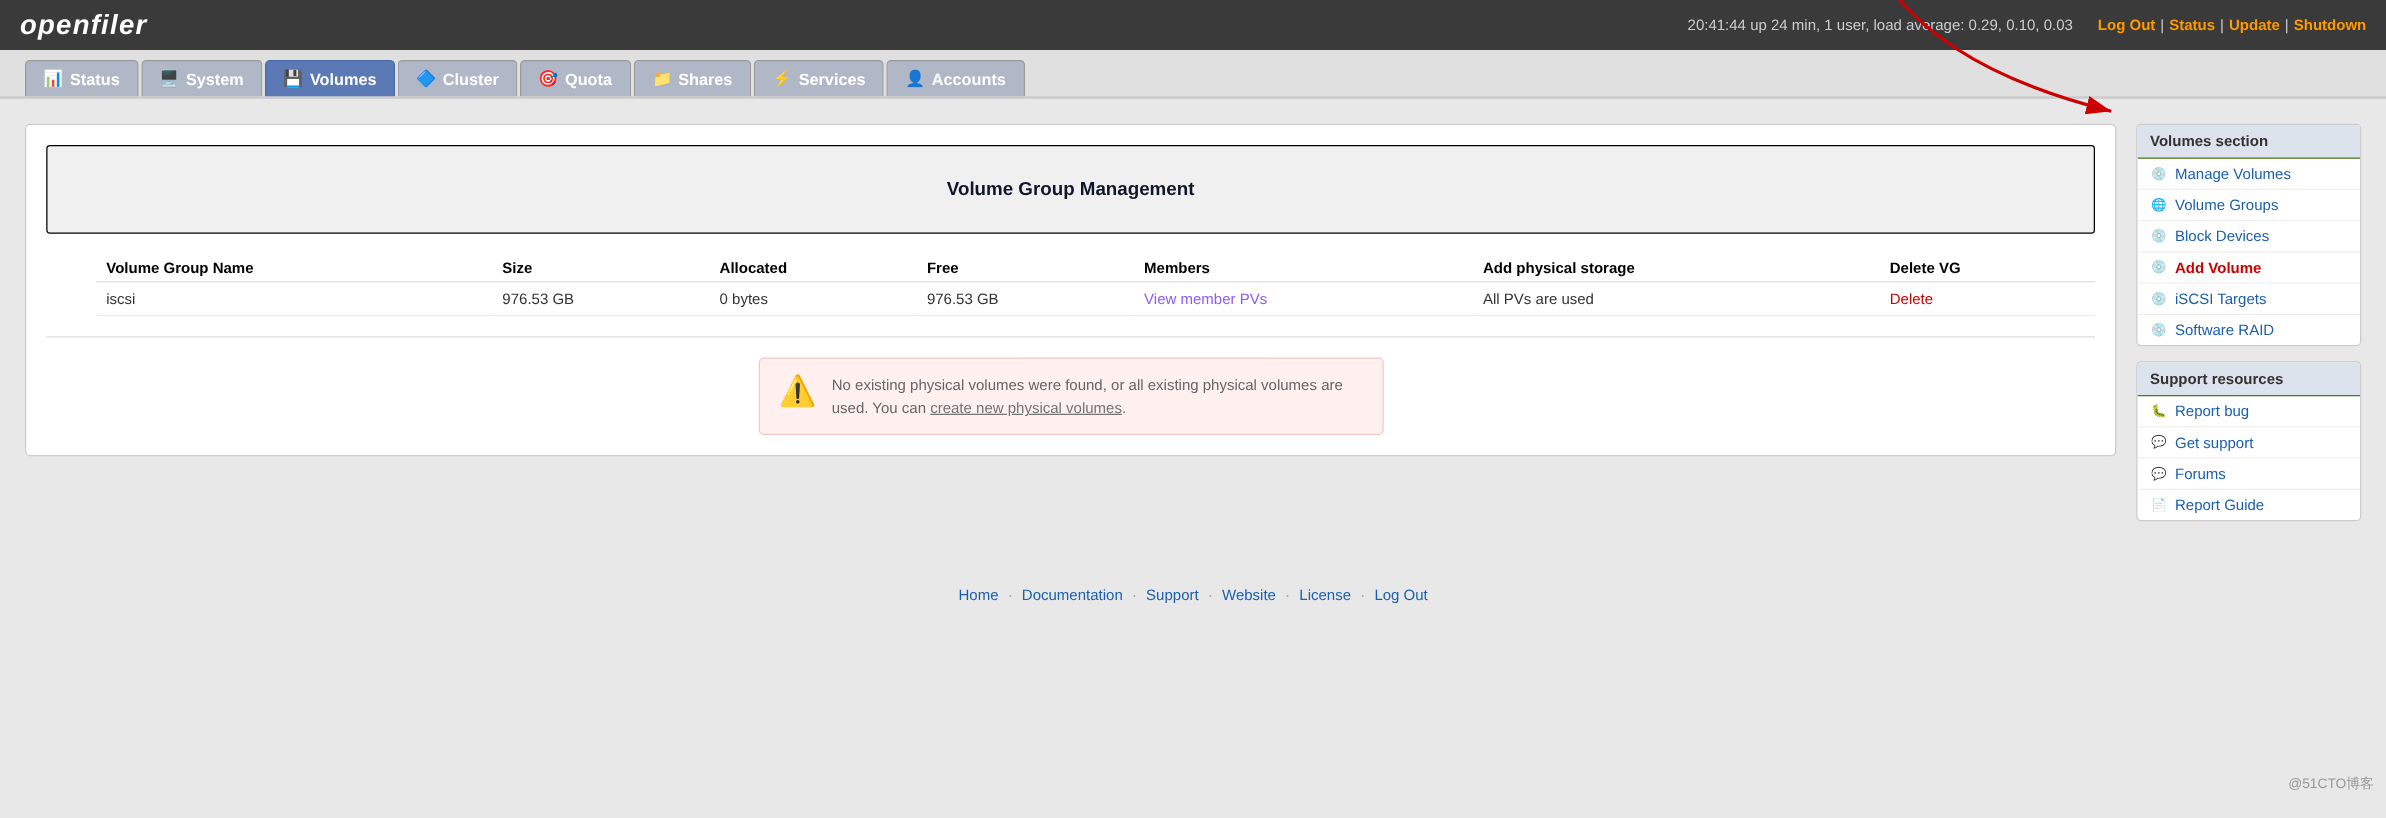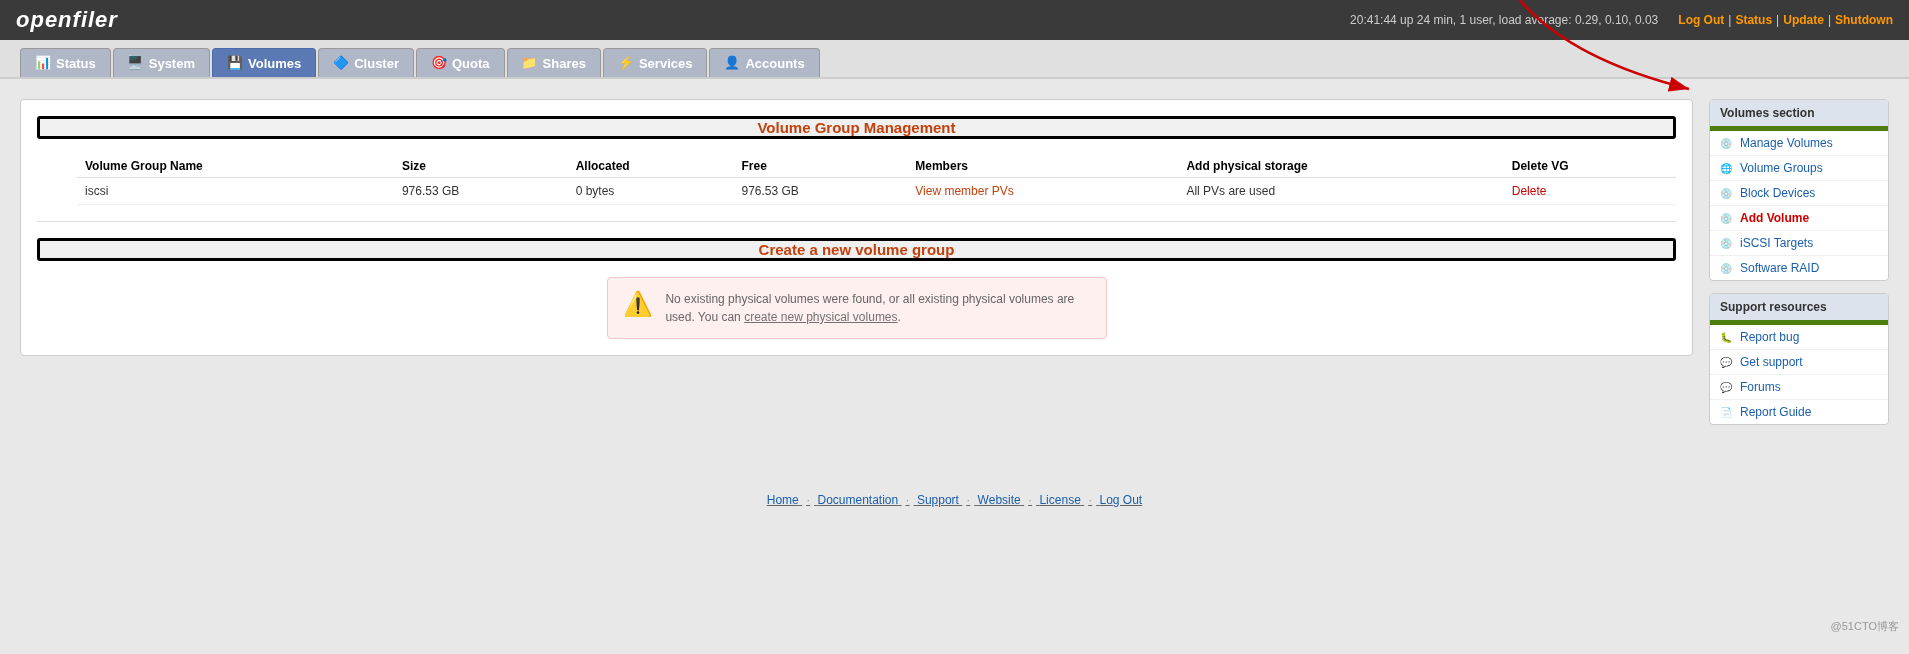--- a/index.html
+++ b/index.html
@@ -91,25 +91,25 @@
       border: 1px solid #ccc;
       border-radius: 4px;
       padding: 16px;
       margin-right: 16px;
     }
 
     
     .section-header {
       background: #f0f0f0;
       text-align: center;
-      padding: 0;
+      padding: 26px;
       font-size: 15px;
       font-weight: bold;
-      color: #c2410c;
-      border: 3px solid #000000;
+      color: #0f172a;
+      border: 1px solid #000000;
       border-radius: 3px;
       margin-bottom: 16px;
     }
     .vg-table {
       width: 100%;
       border-collapse: collapse;
       margin-bottom: 16px;
       margin-left: 40px;
       width: calc(100% - 40px);
     }
@@ -120,21 +120,21 @@
       color: #000000;
       font-weight: bold;
       border-bottom: 1px solid #ddd;
     }
     .vg-table td {
       padding: 6px 8px;
       font-size: 12px;
       color: #333;
       border-bottom: 1px solid #eee;
     }
-    .vg-table a { color: #c2410c; text-decoration: none; }
+    .vg-table a { color: #8b5cf6; text-decoration: none; }
     .delete-link { color: #c00 !important; }
 
     hr.section-divider {
       border: none;
       border-top: 1px solid #ddd;
       margin: 16px 0;
     }
 
     
     .create-section { margin-top: 8px; }
@@ -172,21 +172,21 @@
       border-radius: 4px;
       margin-bottom: 12px;
       overflow: hidden;
     }
     .sidebar-section-title {
       background: #dde3ec;
       padding: 6px 10px;
       font-size: 12px;
       font-weight: bold;
       color: #333;
-      border-bottom: 5px solid #4d7c0f;
+      border-bottom: 1px solid #4d7c0f;
     }
     .sidebar-item {
       display: flex;
       align-items: center;
       gap: 6px;
       padding: 5px 10px;
       font-size: 12px;
       color: #1a5fad;
       cursor: pointer;
       text-decoration: none;
@@ -204,21 +204,21 @@
     }
 
     
     #footer {
       text-align: center;
       padding: 20px;
       color: #666;
       font-size: 12px;
     }
     #footer a { color: #1a5fad; text-decoration: none; }
-    #footer .footer-links { margin-top: 16px; text-decoration: underline; }
+    #footer .footer-links { margin-top: 0; }
     #footer .footer-sep { color: #999; margin: 0 4px; }
 
     
     #watermark {
       position: fixed;
       bottom: 20px;
       right: 10px;
       font-size: 11px;
       color: #999;
     }
@@ -306,21 +306,20 @@
           <td><a href="#">View member PVs</a></td>
           <td>All PVs are used</td>
           <td><a href="#" class="delete-link">Delete</a></td>
         </tr>
       </tbody>
     </table>
 
     <hr class="section-divider">
 
     <div class="create-section">
-      <div class="section-header">Create a new volume group</div>
       <div class="alert-box">
         <div class="alert-icon">⚠️</div>
         <div class="alert-text">
           <span>No existing physical volumes were found, or all existing physical volumes are used. You can </span><a href="#">create new physical volumes</a><span>.</span>
         </div>
       </div>
     </div>
 
   </div>
 

